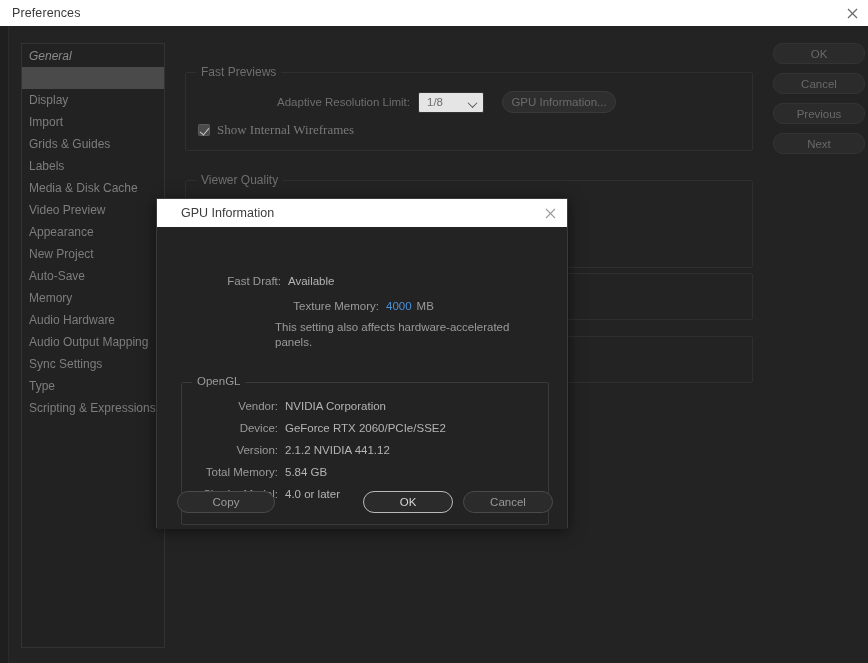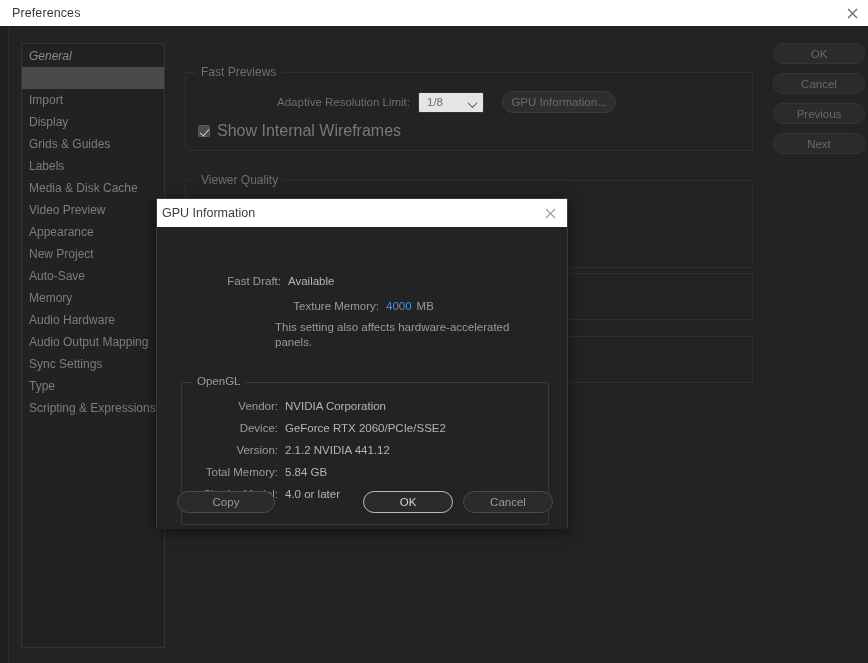--- a/index.html
+++ b/index.html
@@ -170,22 +170,23 @@
   }
   .checkbox::after {
     content: "";
     position: absolute; left: 3px; top: 0.5px;
     width: 4px; height: 8px;
     border-right: 1.8px solid #c9c9c9;
     border-bottom: 1.8px solid #c9c9c9;
     transform: rotate(40deg);
   }
   .checkbox-label {
-    font-size: 16px;
+    font-size: 13px;
     color: #797979;
+    font-family: Liberation Serif, serif;
   }
 
   
   #right-buttons {
     position: absolute; left: 773px; top: 17px;
     width: 92px;
     display: flex; flex-direction: column; gap: 9px;
   }
   .right-btn {
     height: 21px;
@@ -207,21 +208,21 @@
     border: 1px solid #3a3a3a;
     box-shadow: 0 3px 14px rgba(0,0,0,.55);
   }
   #gpu-dialog-titlebar {
     position: relative;
     height: 28px;
     background: #ffffff;
     display: flex; align-items: center;
   }
   #gpu-dialog-title {
-    margin-left: 5px;
+    margin-left: 24px;
     font-size: 12.5px;
     color: #3c3c3c;
   }
   #gpu-dialog-close {
     position: absolute; right: 8px; top: 6px;
     width: 18px; height: 16px;
     display: flex; align-items: center; justify-content: center;
     color: #9b9b9b; font-size: 13px; line-height: 1;
     cursor: pointer;
   }
@@ -302,22 +303,22 @@
     </span>
   </div>
 
   <div id="prefs-body">
 
     <div id="left-gutter"></div>
 
     <div id="sidebar">
       <div class="side-item is-first">General</div>
       <div class="side-item is-selected"></div>
+      <div class="side-item">Display</div>
       <div class="side-item">Import</div>
-      <div class="side-item">Display</div>
       <div class="side-item">Grids &amp; Guides</div>
       <div class="side-item">Labels</div>
       <div class="side-item">Media &amp; Disk Cache</div>
       <div class="side-item">Video Preview</div>
       <div class="side-item">Appearance</div>
       <div class="side-item">New Project</div>
       <div class="side-item">Auto-Save</div>
       <div class="side-item">Memory</div>
       <div class="side-item">Audio Hardware</div>
       <div class="side-item">Audio Output Mapping</div>

